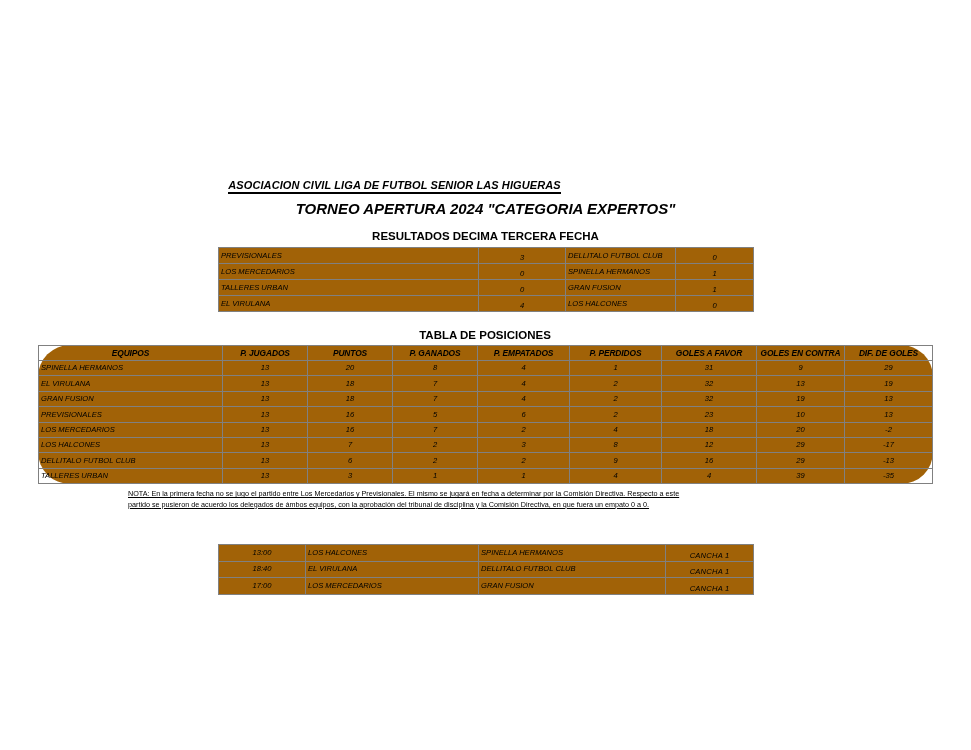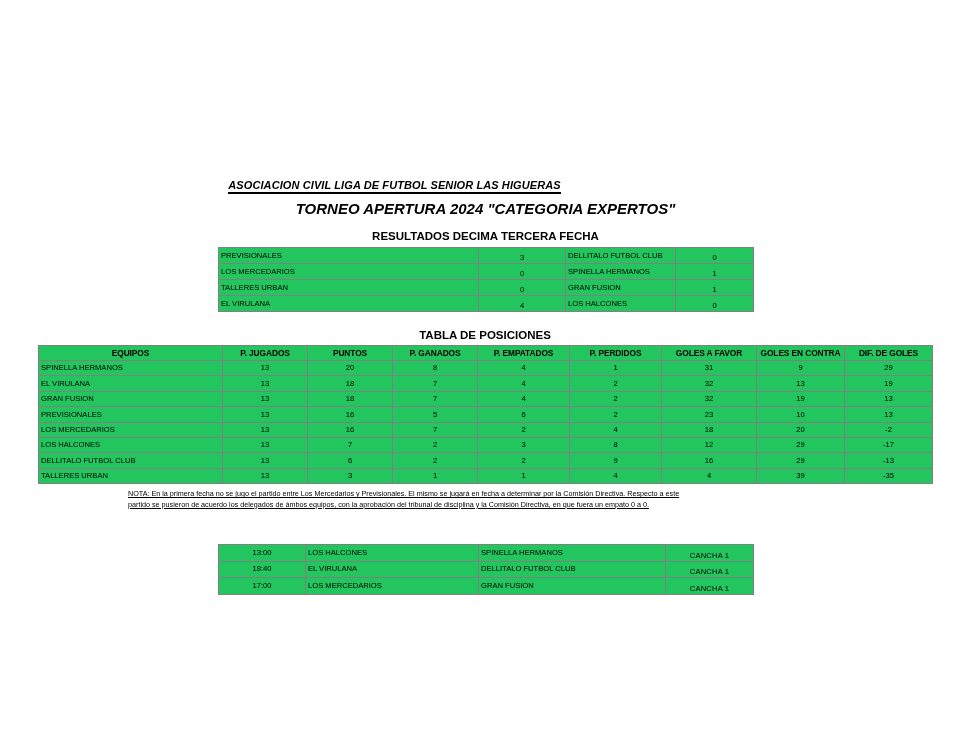--- a/index.html
+++ b/index.html
@@ -55,21 +55,22 @@
   #results-heading { left: 218px; top: 230px; width: 535px; }
   #standings-heading { left: 38px; top: 329px; width: 894px; font-size: 11.5px; }
   #fixture-heading { left: 218px; top: 527px; width: 535px; margin-top: 36px; }
 
   
   .sheet-table {
     position: absolute;
     border-collapse: collapse;
     table-layout: fixed;
     border: 1.6px solid #000;
-    background: #22c55e;
+    background: #a16207;
+    font-style: italic;
   }
   .sheet-table td, .sheet-table th {
     border: 0.8px solid #808080;
     padding: 0;
     font-size: 7.6px;
     font-weight: normal;
     line-height: 1;
     white-space: nowrap;
     overflow: hidden;
   }
@@ -89,20 +90,21 @@
     text-align: center;
     vertical-align: bottom;
     padding-bottom: 1px;
   }
 
   
   #standings-table {
     left: 38px;
     top: 345px;
     width: 894px;
+    border-radius: 32px;
   }
   #standings-table th {
     height: 14px;
     font-weight: bold;
     font-size: 8.4px;
     text-align: center;
     vertical-align: middle;
     letter-spacing: -0.1px;
   }
   #standings-table td { height: 14.4px; vertical-align: middle; }

